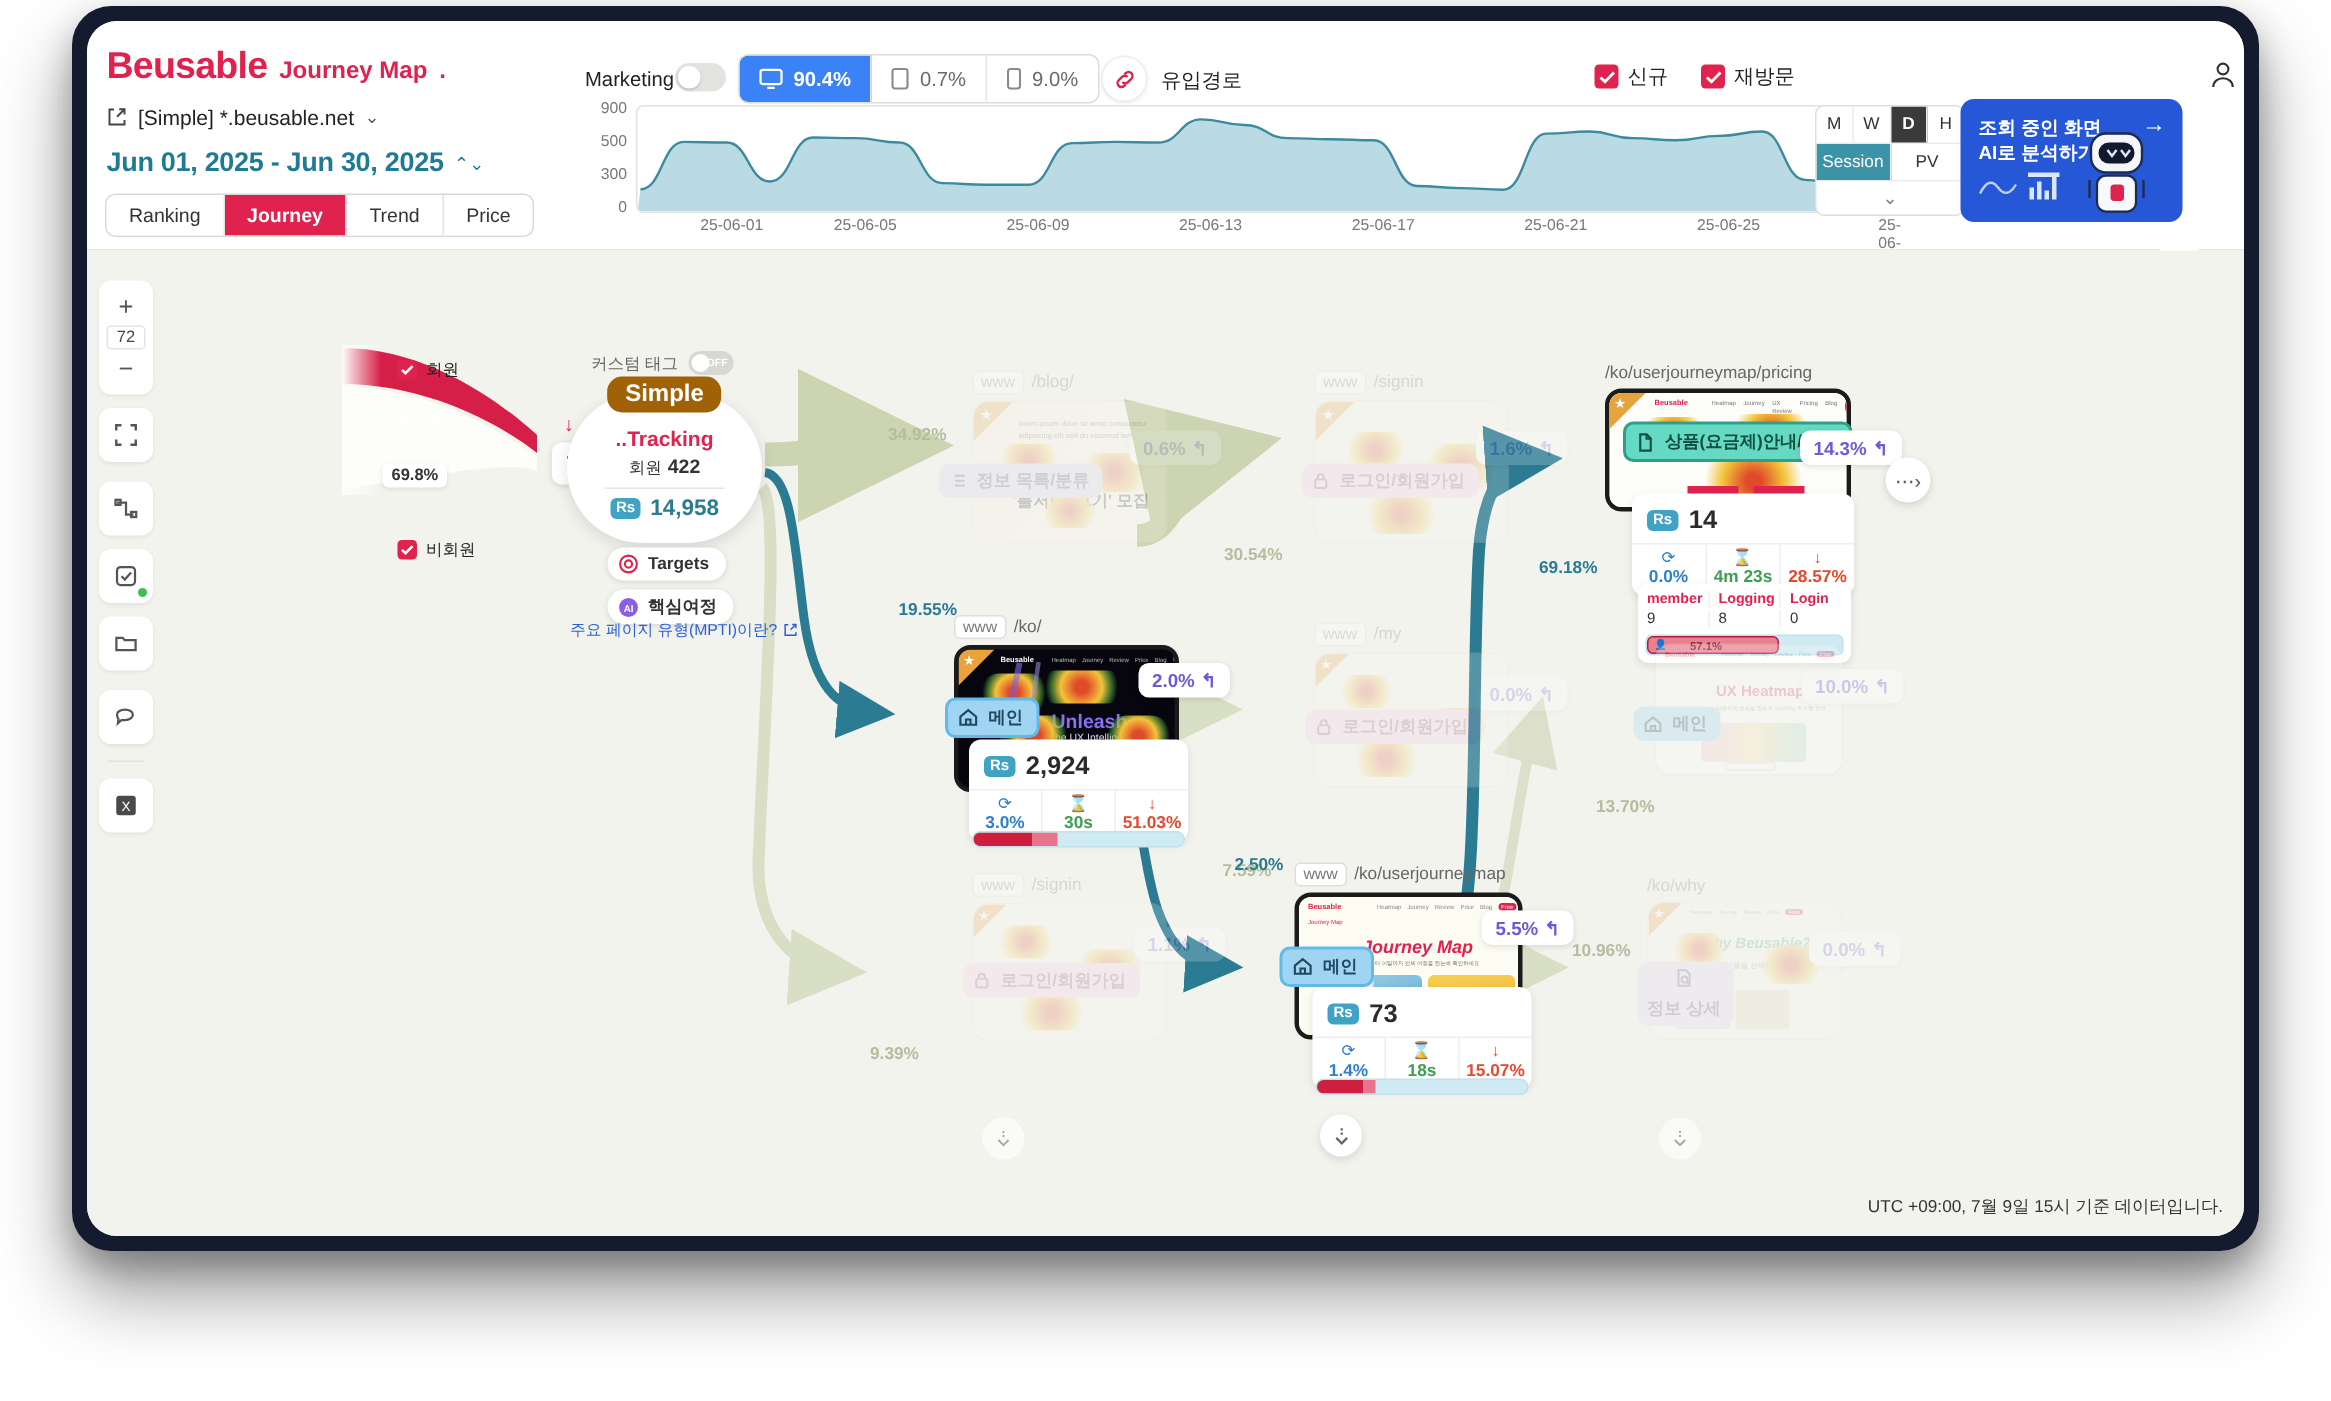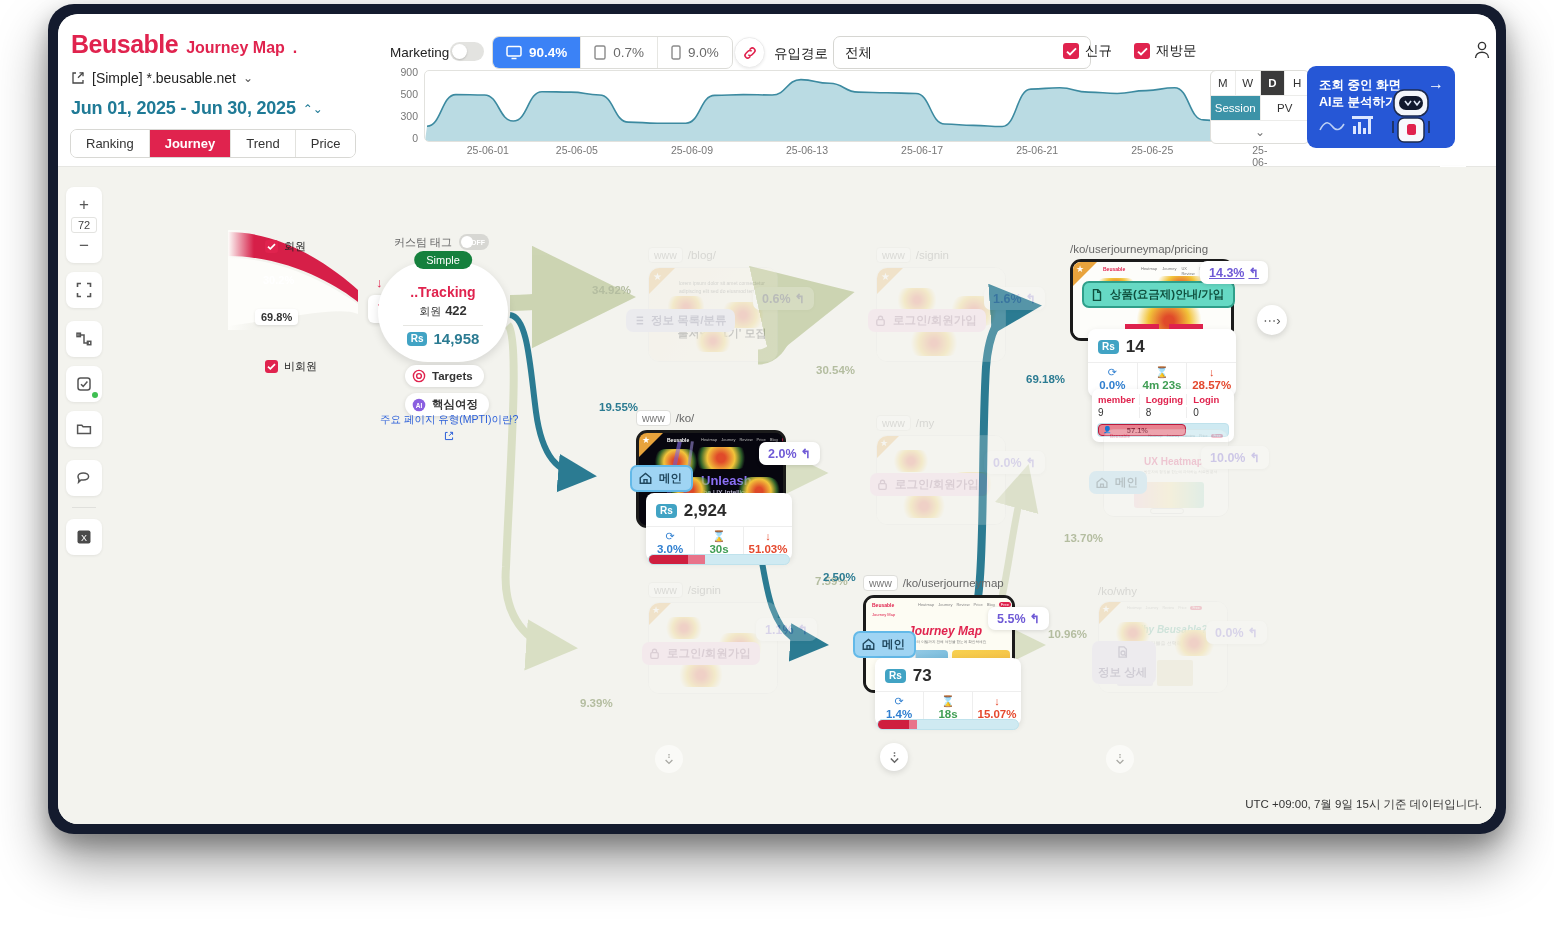--- a/index.html
+++ b/index.html
@@ -224,21 +224,21 @@
   .member-chk .chk-txt { font-size:11px; }
 
   .pct-pill { position:absolute; font-size:11px; font-weight:bold; }
   .pct-white { color:#fff; }
   .pct-dark { color:#333; background:#fff; border-radius:4px; padding:2px 6px; box-shadow:0 1px 3px rgba(0,0,0,.10); }
 
   .tracking-card {
     position:absolute; width:130px; height:100px; background:#fff; border-radius:50px;
     box-shadow:0 3px 10px rgba(0,0,0,.12); display:flex; flex-direction:column; align-items:center; padding-top:22px;
   }
-  .simple-pill { position:absolute; top:-11px; left:50%; transform:translateX(-50%); background:#15803d; color:#fff; font-size:11px; font-weight:normal; border-radius:10px; padding:3px 12px; }
+  .simple-pill { position:absolute; top:-11px; left:50%; transform:translateX(-50%); background:#a16207; color:#fff; font-size:16px; font-weight:bold; border-radius:10px; padding:3px 12px; }
   .tracking-title { font-size:14px; font-weight:bold; color:#e0234e; }
   .tracking-sub { font-size:11px; color:#333; margin-top:3px; }
   .tracking-sub b { font-size:13px; margin-left:4px; }
   .tracking-sep { width:80px; height:1px; background:#e6e6e2; margin:6px 0 4px; }
   .tracking-rs { display:flex; align-items:center; gap:6px; }
   .tracking-rs .stats-num { font-size:15px; color:#2b7b92; }
 
   .btn-chip {
     position:absolute; background:#fff; border-radius:13px; box-shadow:0 1px 4px rgba(0,0,0,.12);
     display:flex; align-items:center; gap:6px; padding:4px 11px 4px 7px; font-size:11.5px; color:#333; font-weight:bold;
@@ -333,24 +333,20 @@
       </div>
 
       <div class="link-badge">
         <svg width="16" height="16" viewBox="0 0 16 16" fill="none" stroke="#e0234e" stroke-width="1.6">
           <path d="M6.3 9.7a2.6 2.6 0 0 0 3.7 0l2.2-2.2a2.6 2.6 0 0 0-3.7-3.7L7.6 4.7"></path>
           <path d="M9.7 6.3a2.6 2.6 0 0 0-3.7 0L3.8 8.5a2.6 2.6 0 0 0 3.7 3.7l.9-.9"></path>
         </svg>
       </div>
 
       <span class="inflow-label">유입경로</span>
-      <div class="inflow-select">
-        <span>전체</span>
-        <span style="color:#666;font-size:12px;">⌄</span>
-      </div>
 
       <div class="chk-group">
         <div class="chk">
           <span class="chk-box">
             <svg width="11" height="9" viewBox="0 0 11 9" fill="none" stroke="#fff" stroke-width="1.9">
                 <path d="M1 4.6 4 7.5 10 1.4"></path>
               </svg>
           </span>
           <span class="chk-txt">신규</span>
         </div>
@@ -590,21 +586,21 @@
         </svg>
         <span>Targets</span>
       </div>
       <div class="btn-chip" style="left:347px; top:226px;">
         <svg width="14" height="14" viewBox="0 0 14 14">
           <circle cx="7" cy="7" r="6.3" fill="#8a5fe0"></circle>
           <text x="7" y="10" font-size="6.5" fill="#fff" text-anchor="middle" font-family="Liberation Sans, sans-serif">AI</text>
         </svg>
         <span>핵심여정</span>
       </div>
-      <div class="mpti-link" style="left:322px; top:246px;flex-direction:column;">
+      <div class="mpti-link" style="left:322px; top:246px;">
         <span>주요 페이지 유형(MPTI)이란?</span>
         <svg width="10" height="10" viewBox="0 0 14 14" fill="none" stroke="#2b5fd9" stroke-width="1.4">
           <path d="M5 2H2v10h10V9"></path>
             <path d="M8.5 1.8H12V5.3"></path>
             <path d="M12 1.8 7 6.8"></path>
         </svg>
       </div>
 
       <span class="flowlabel fl-olive" style="left:534px; top:117px;">34.92%</span>
       <span class="flowlabel fl-teal" style="left:541px; top:234px;">19.55%</span>
@@ -692,21 +688,21 @@
           <div style="position:absolute;left:52px;top:62px;width:34px;height:8px;background:#e0234e;"></div>
           <div style="position:absolute;left:96px;top:62px;width:34px;height:8px;background:#e0234e;"></div>
         </div>
         <div class="tagpill tag-green" style="left:12px; top:38px; border:2px solid #2f9f8a;">
           <svg width="14" height="14" viewBox="0 0 14 14" fill="none" stroke="#10513f" stroke-width="1.4">
             <path d="M3.5 1.6h4.3L10.5 4.3v8.1h-7z"></path>
               <path d="M7.7 1.6v2.8h2.8"></path>
           </svg>
           <span>상품(요금제)안내/가입</span>
         </div>
-        <div class="ret-badge" style="left:130px; top:18px;text-decoration:underline;">
+        <div class="ret-badge" style="left:130px; top:44px;">
           <span>14.3%</span>
           <span>↰</span>
         </div>
 
         <div class="stats" style="position:absolute; left:18px; top:86px; width:148px;">
           <div class="stats-top">
             <span class="rs-badge">Rs</span>
             <span class="stats-num">14</span>
           </div>
           <div class="stats-row">

